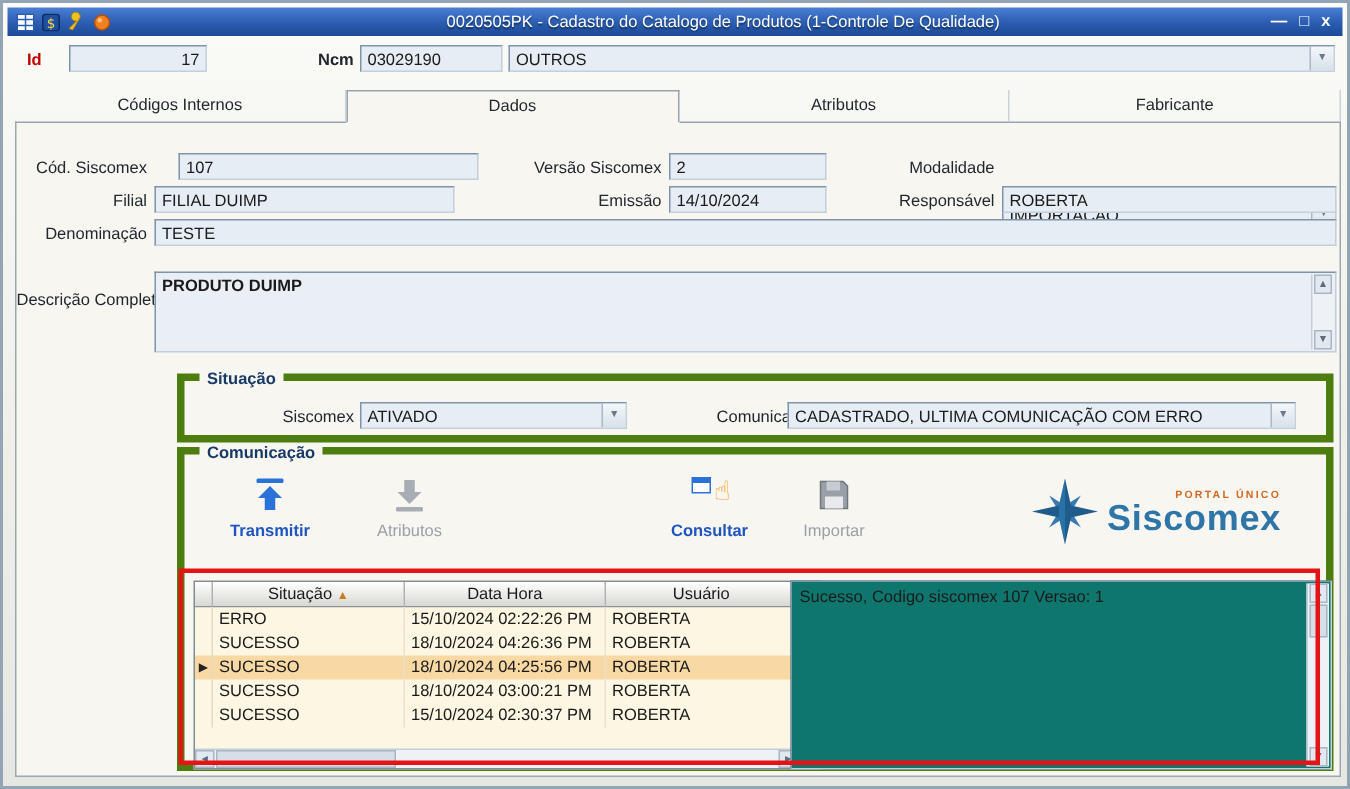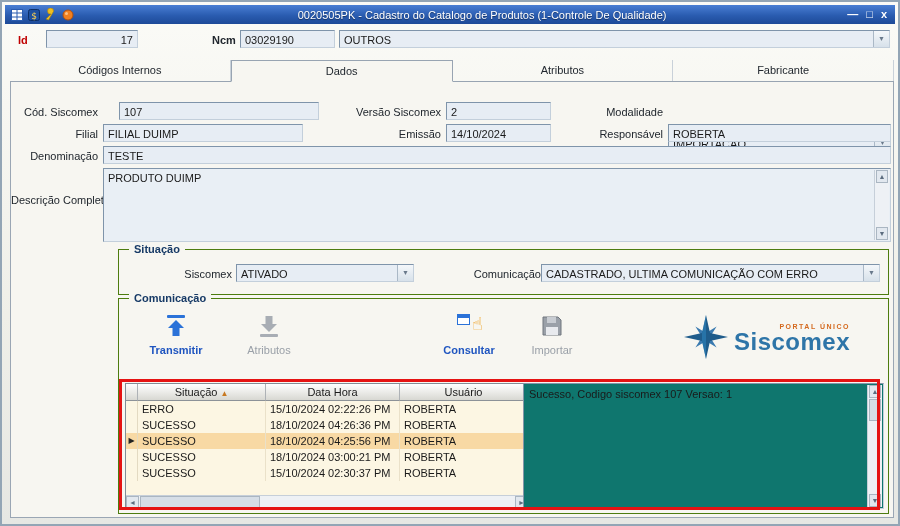--- a/index.html
+++ b/index.html
@@ -38,21 +38,21 @@
   .tabstrip { position:absolute; left:8px; top:58px; width:884px; height:22px; display:flex;
     border-bottom:1px solid #98a4b2; z-index:2; }
   .tab { flex:1; text-align:center; line-height:21px; color:#22282f;
     border-right:1px solid #c9d1d9; background:transparent; cursor:default; }
   .tab.active { background:#f7f6f1; border:1px solid #98a4b2; border-bottom:1px solid #f7f6f1;
     margin-bottom:-1px; z-index:3; }
   .page { position:absolute; left:8px; top:79px; width:884px; height:437px;
     background:#f7f6f1; border:1px solid #9aa6b4; border-top:none; }
 
   
-  .gbox { position:absolute; border:1px solid #4d7c0f; }
+  .gbox { position:absolute; border:5px solid #4d7c0f; }
   .gbox .legend { position:absolute; top:-7px; left:10px; background:#f7f6f1; padding:0 5px;
     font-weight:bold; color:#173a66; }
 
   
   .memo { position:absolute; background:#e9eff5; border:1px solid; border-color:#7f94aa #c3cfdb #c3cfdb #7f94aa; }
   .memo-text { position:absolute; left:4px; top:2px; right:20px; line-height:14px; }
 
   
   .vscroll { position:absolute; right:1px; top:1px; bottom:1px; width:15px;
     background:#eef1f5; border-left:1px solid #c6cfd9; }
@@ -186,37 +186,37 @@
     <div class="field" style="left:92px; top:43px; width:200px;">FILIAL DUIMP</div>
     <div class="lbl r" style="left:325px; width:105px; top:46px;">Emissão</div>
     <div class="field" style="left:435px; top:43px; width:105px;">14/10/2024</div>
     <div class="lbl r" style="left:550px; width:102px; top:46px;">Responsável</div>
     <div class="field" style="left:657px; top:43px; width:223px;">ROBERTA</div>
 
     <div class="lbl r" style="left:0; width:87px; top:68px;">Denominação</div>
     <div class="field" style="left:92px; top:65px; width:788px;">TESTE</div>
 
     <div class="lbl r" style="left:0; width:87px; top:112px;">Descrição Completa</div>
-    <div class="memo" style="left:92px; top:87px; width:788px; height:74px;">
+    <div class="memo" style="left:92px; top:100px; width:788px; height:54px;font-weight:bold;">
       <div class="memo-text">PRODUTO DUIMP</div>
       <div class="vscroll">
         <span class="sbtn up">▲</span>
         <span class="sbtn down">▼</span>
       </div>
     </div>
 
     <div class="gbox" style="left:107px; top:168px; width:771px; height:46px;">
       <div class="legend">Situação</div>
       <div class="lbl r" style="left:25px; width:88px; top:17px;">Siscomex</div>
       <div class="field combo" style="left:117px; top:14px; width:178px;">
         <span>ATIVADO</span>
         <span class="dd">▼</span>
       </div>
       <div class="lbl r" style="left:330px; width:92px; top:17px;">Comunicação</div>
-      <div class="field combo" style="left:422px; top:14px; width:339px;">
+      <div class="field combo" style="left:402px; top:14px; width:339px;">
         <span>CADASTRADO, ULTIMA COMUNICAÇÃO COM ERRO</span>
         <span class="dd">▼</span>
       </div>
     </div>
 
     <div class="gbox" style="left:107px; top:217px; width:771px; height:216px;">
       <div class="legend">Comunicação</div>
 
       <div class="cbtn on" style="left:16px; top:12px;">
         <div class="ic">

